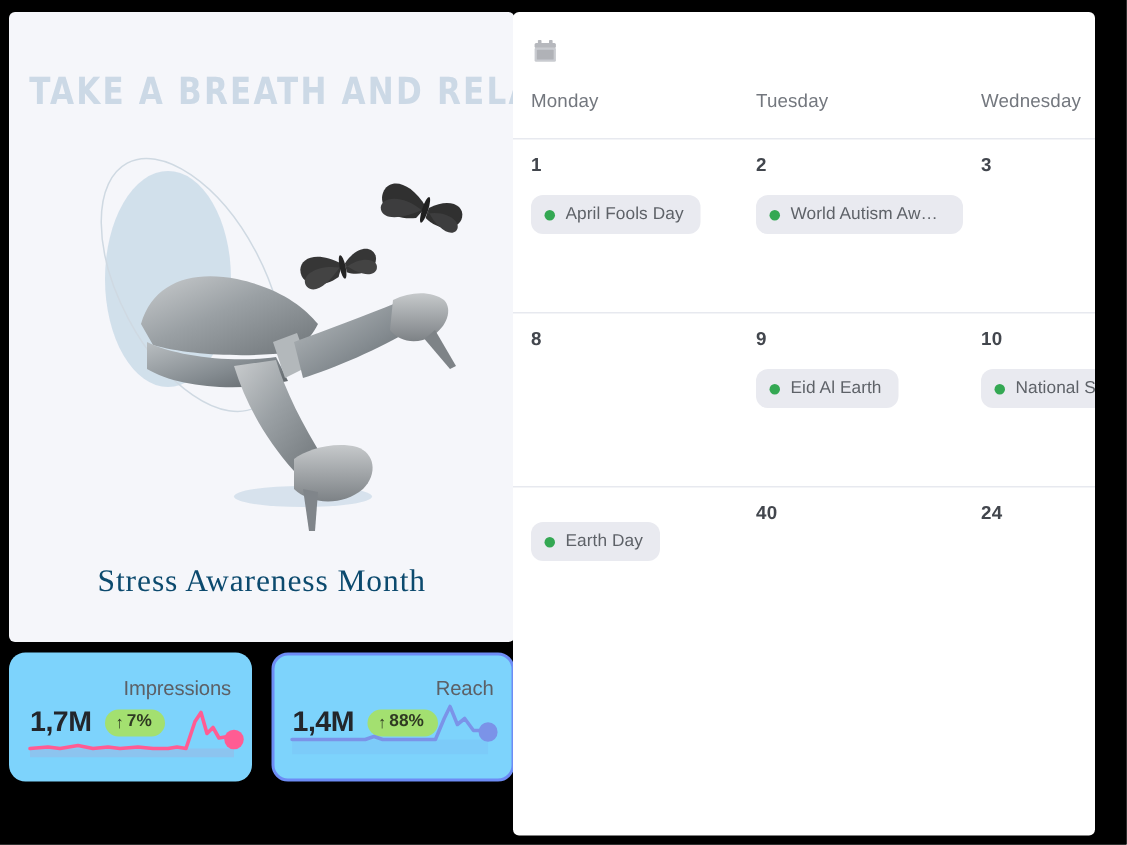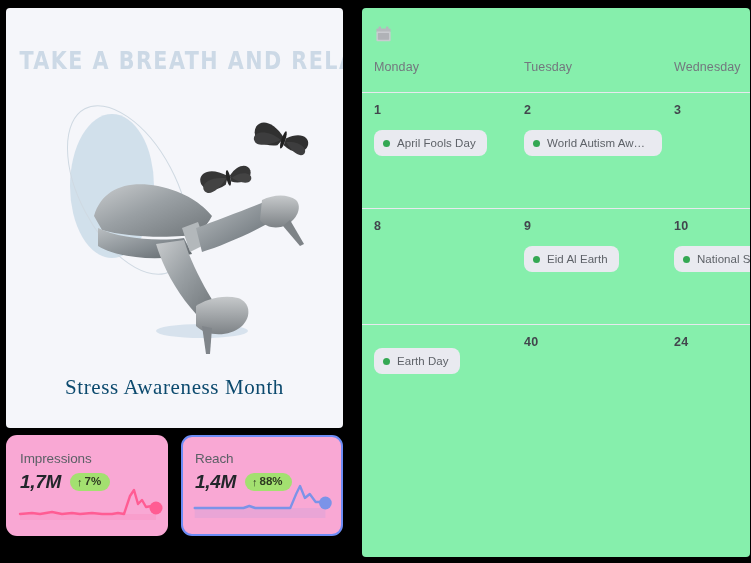--- a/index.html
+++ b/index.html
@@ -51,63 +51,63 @@
   }
 
   
   #stat-cards {
     position: absolute; left: 0; top: 427px;
     width: 337px; height: 122px;
     display: flex; gap: 13px;
   }
   .stat-card {
     position: relative;
-    width: 162px; height: 101px;
-    background: #f9a8d4;
+    width: 162px; height: 86px;
+    background: #7dd3fc;
     border-radius: 11px;
     padding: 16px 14px 0 14px;
     overflow: hidden;
+    text-align: right;
   }
   .stat-card.selected {
     border: 2px solid #6d8cf5;
     padding: 14px 12px 0 12px;
   }
   .stat-label {
     font-size: 13.5px;
     color: #5c6066;
     font-weight: 400;
     letter-spacing: -0.1px;
   }
   .stat-row {
     display: flex; align-items: center; gap: 9px;
     margin-top: 5px;
   }
   .stat-value {
     font-size: 19px; font-weight: 700; color: #23262b;
     letter-spacing: -0.3px;
-    font-style: italic;
   }
   .stat-delta {
     display: inline-flex; align-items: center; gap: 2px;
     background: #a3e070;
     color: #2f3a22;
     font-size: 11.5px;
     font-weight: 700;
     border-radius: 999px;
     padding: 3px 9px 3px 7px;
     line-height: 1;
   }
   .stat-delta .arrow { font-size: 11px; font-weight: 700; }
   .spark { position: absolute; left: 0; bottom: 16px; width: 100%; height: 46px; }
 
   
   #calendar-panel {
-    position: absolute; left: 362px; top: 8px;
+    position: absolute; left: 342px; top: 8px;
     width: 388px; height: 549px;
-    background: #86efac;
+    background: #ffffff;
     border-radius: 4px;
     overflow: hidden;
   }
   #calendar-toolbar {
     height: 52px;
     display: flex; align-items: center;
     padding-left: 13px;
   }
   #calendar-icon { width: 17px; height: 17px; display: block; }
 

